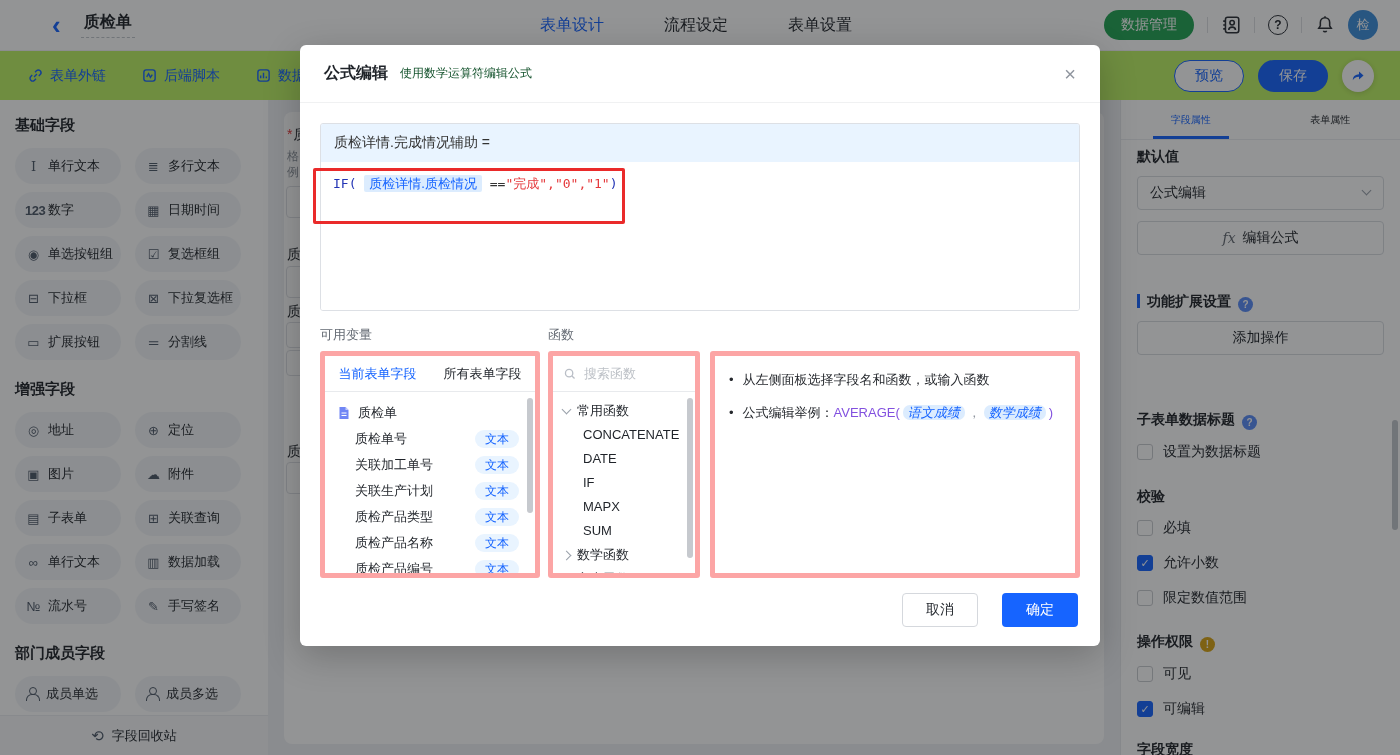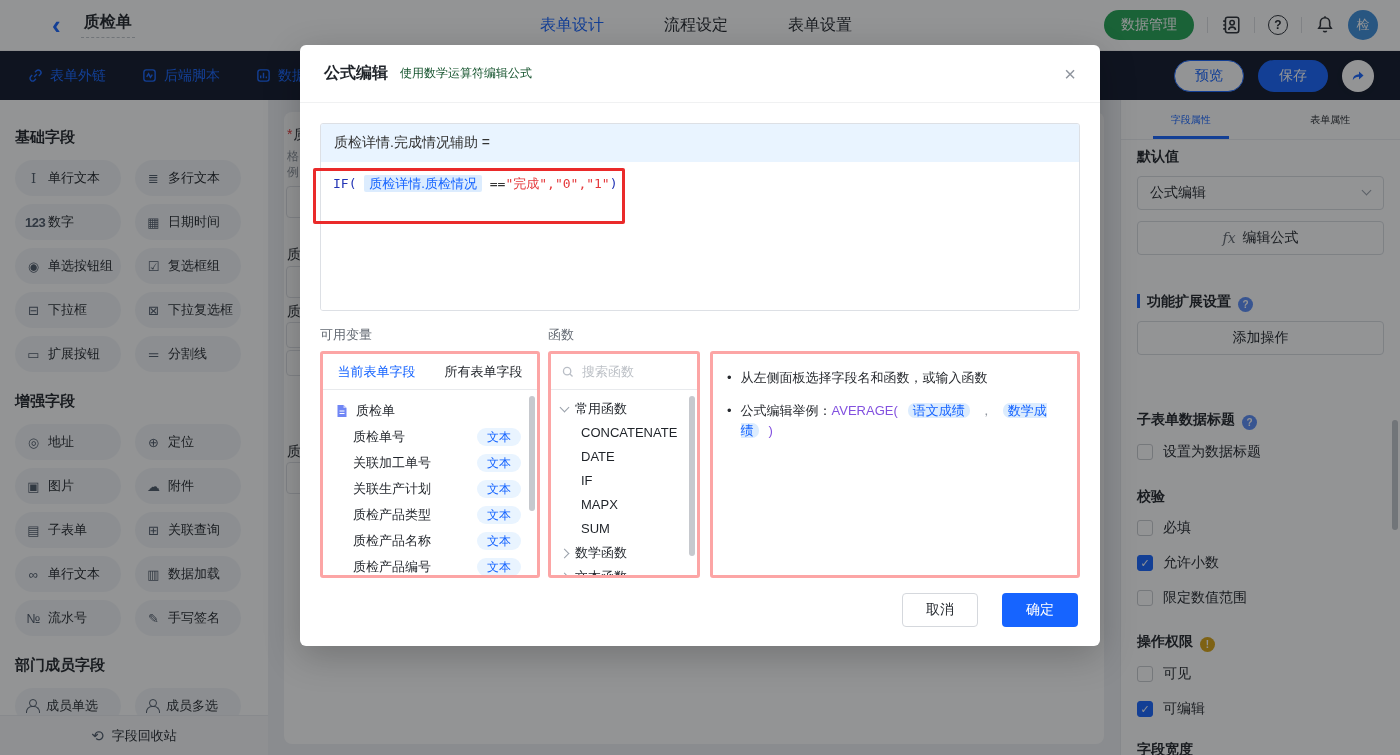--- a/index.html
+++ b/index.html
@@ -13,32 +13,32 @@
   .nav-tabs { position:absolute; left:540px; top:0; height:50px; display:flex; align-items:center; gap:60px; font-size:16px; }
   .nav-tab { cursor:pointer; }
   .nav-tab.active { color:#1664ff; }
   .topbar-right { position:absolute; right:22px; top:0; height:50px; display:flex; align-items:center; gap:13px; }
   .pill-green { height:30px; padding:0 17px; border-radius:15px; background:#23a455; color:#fff; font-size:14px; display:flex; align-items:center; }
   .vdiv { width:1px; height:16px; background:#dcdee2; }
   .icon-help { width:20px; height:20px; border:1.6px solid #2b2f36; border-radius:50%; display:flex; align-items:center; justify-content:center; font-size:12px; font-weight:700; }
   .avatar { width:30px; height:30px; border-radius:50%; background:#3d8edb; color:#fff; font-size:13px; display:flex; align-items:center; justify-content:center; }
 
   
-  .toolbar { position:absolute; top:50px; left:0; width:100%; height:50px; background:#0f172a; border-top:1px solid #f2f3f5; display:flex; align-items:center; }
+  .toolbar { position:absolute; top:50px; left:0; width:100%; height:50px; background:#bef264; border-top:1px solid #f2f3f5; display:flex; align-items:center; }
   .tool-links { display:flex; gap:36px; margin-left:28px; color:#1664ff; font-size:14px; }
   .tool-link { display:flex; align-items:center; gap:7px; cursor:pointer; }
   .toolbar-right { margin-left:auto; margin-right:26px; display:flex; align-items:center; gap:14px; }
   .btn-preview { width:70px; height:32px; border:1px solid #1664ff; color:#1664ff; border-radius:16px; background:#fff; font-size:14px; display:flex; align-items:center; justify-content:center; }
   .btn-save { width:70px; height:32px; background:#1664ff; color:#fff; border-radius:16px; font-size:14px; display:flex; align-items:center; justify-content:center; }
   .btn-share { width:32px; height:32px; border-radius:50%; background:#fff; box-shadow:0 1px 5px rgba(31,35,41,.18); display:flex; align-items:center; justify-content:center; }
 
   
   .sidebar { position:absolute; left:0; top:100px; width:268px; height:655px; background:#fff; overflow:hidden; }
   .sec-title { font-size:15px; font-weight:700; margin:20px 0 13px 15px; }
-  .sec-title.first { margin-top:28px; }
+  .sec-title.first { margin-top:16px; }
   .pill-grid { display:grid; grid-template-columns:106px 106px; column-gap:14px; row-gap:8px; padding:0 15px; }
   .fpill { height:36px; border-radius:18px; background:#f3f5f8; display:flex; align-items:center; padding:0 6px 0 10px; gap:6px; font-size:13px; white-space:nowrap; overflow:hidden; cursor:grab; }
   .fpill .ic { width:17px; flex:none; color:#4e5969; font-size:13px; text-align:center; }
   .ic-123 { font-size:9px; font-weight:700; letter-spacing:-.5px; }
   .person { position:relative; width:15px; height:14px; flex:none; }
   .person::before { content:""; position:absolute; left:4px; top:0; width:6px; height:6px; border:1.4px solid #4e5969; border-radius:50%; }
   .person::after { content:""; position:absolute; left:1px; bottom:0; width:12px; height:6px; border:1.4px solid #4e5969; border-bottom:none; border-radius:6px 6px 0 0; }
   .recycle-bar { position:absolute; bottom:0; left:0; width:100%; height:40px; background:#f7f8fa; border-top:1px solid #ebedf0; display:flex; align-items:center; justify-content:center; gap:8px; font-size:13px; cursor:pointer; }
   .recycle-ic { color:#4e5969; font-size:15px; }
 
@@ -84,21 +84,21 @@
   .fbox-head { height:38px; background:#e9f4ff; display:flex; align-items:center; padding:0 13px; font-size:14px; color:#333; }
   .fbox-body { height:148px; padding:13px 12px; font-family:"DejaVu Sans Mono","Liberation Mono",monospace; font-size:13px; background:#fff; cursor:text; }
   .tok { background:#dcecfe; color:#1664ff; padding:1px 5px; border-radius:2px; font-family:"Liberation Sans",sans-serif; }
   .f-fn { color:#2334b5; }
   .f-op { color:#333; }
   .f-str { color:#e5383b; }
   .red-annot { position:absolute; left:13px; top:123px; width:312px; height:56px; border:3px solid #ea2a2a; z-index:5; border-radius:2px; pointer-events:none; }
   .p-labels { display:flex; margin:15px 20px 7px; font-size:13px; color:#646a73; }
   .p-labels .l1 { width:228px; }
   .panels { display:flex; margin:0 20px; height:227px; }
-  .panel { border:3px solid #fca5a5; border-radius:3px; position:relative; overflow:hidden; background:#fff; }
+  .panel { border:5px solid #fca5a5; border-radius:3px; position:relative; overflow:hidden; background:#fff; }
   .vpanel { width:220px; margin-right:8px; }
   .fnpanel { width:152px; margin-right:10px; }
   .tippanel { flex:1; padding:14px 14px; }
   .vp-tabs { height:36px; border-bottom:1px solid #e8eaed; display:flex; align-items:center; font-size:13px; }
   .vp-tab { flex:1; text-align:center; cursor:pointer; }
   .vp-tab.active { color:#1664ff; }
   .vp-list { padding-top:8px; }
   .vp-root { display:flex; align-items:center; gap:7px; padding-left:12px; height:26px; font-size:13px; cursor:pointer; }
   .vp-row { display:flex; align-items:center; padding:0 16px 0 30px; height:26px; font-size:13px; cursor:pointer; }
   .vp-row .type { margin-left:auto; background:#e9f4ff; color:#1664ff; font-size:12px; height:18px; line-height:18px; padding:0 10px; border-radius:9px; }
@@ -106,21 +106,21 @@
   .fn-search { height:36px; border-bottom:1px solid #e8eaed; display:flex; align-items:center; padding:0 10px; gap:7px; }
   .fn-search input { border:none; outline:none; width:100px; font-size:13px; color:#333; font-family:inherit; }
   .fn-search input::placeholder { color:#bcc0c6; }
   .fn-list { padding-top:7px; font-size:13px; }
   .fn-group { display:flex; align-items:center; gap:7px; padding-left:10px; height:24px; cursor:pointer; }
   .fn-item { padding-left:30px; height:24px; line-height:24px; cursor:pointer; }
   .fn-scroll { position:absolute; right:2px; top:42px; width:6px; height:160px; background:#c6c9ce; border-radius:3px; }
   .tip-row { display:flex; font-size:13px; line-height:20px; margin-bottom:13px; color:#26292e; }
   .bullet { margin-right:9px; }
   .purple { color:#8250df; }
-  .tip-tok { background:#dcecfe; color:#1664ff; padding:0 5px; border-radius:7px; margin:0 10px; }
+  .tip-tok { background:#dcecfe; color:#1664ff; padding:0 5px; border-radius:7px; margin:0 3px;font-style:italic; }
   .m-footer { position:absolute; bottom:0; left:0; width:100%; height:72px; display:flex; align-items:center; justify-content:flex-end; padding:0 22px; gap:24px; }
   .btn-cancel { width:76px; height:34px; border:1px solid #d5d8dd; border-radius:4px; background:#fff; font-size:14px; display:flex; align-items:center; justify-content:center; cursor:pointer; }
   .btn-ok { width:76px; height:34px; background:#1664ff; color:#fff; border-radius:4px; font-size:14px; display:flex; align-items:center; justify-content:center; cursor:pointer; }
 </style>
 </head>
 <body>
 
 <div class="page">
 
   <div class="topbar">

